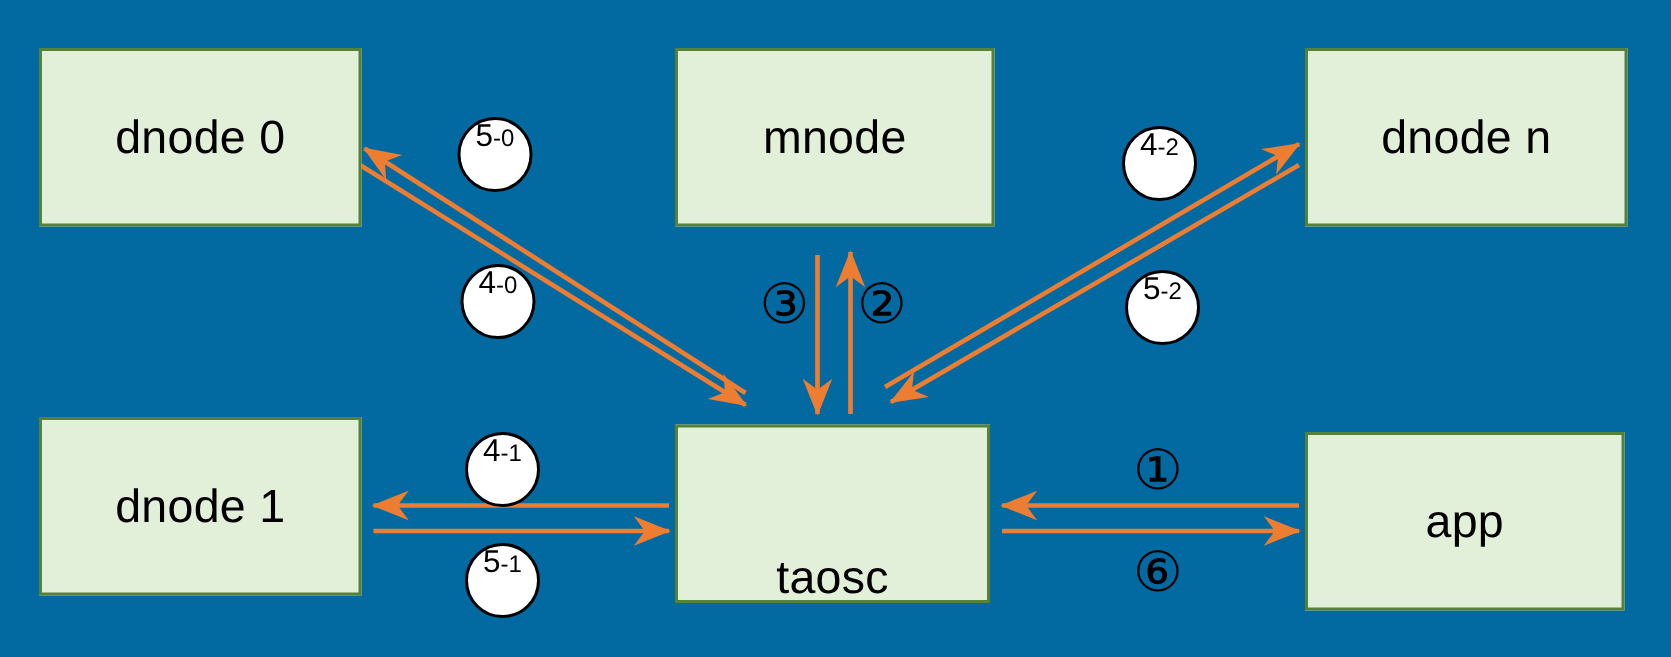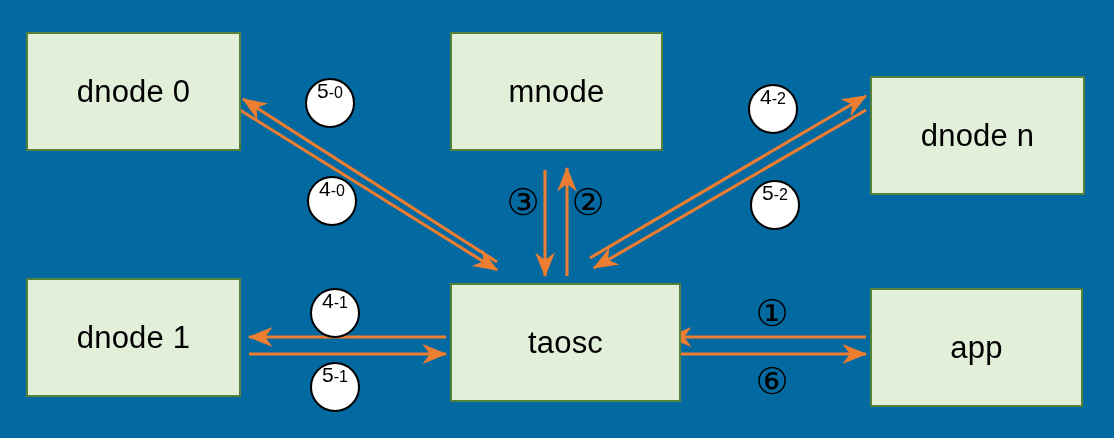--- a/index.html
+++ b/index.html
@@ -117,29 +117,29 @@
   </svg>
 
   <div class="node-box" style="left:26px; top:32px; width:215px; height:119px;">
     <span class="node-label">dnode 0</span>
   </div>
 
   <div class="node-box" style="left:450px; top:32px; width:213px; height:119px;text-align:right;">
     <span class="node-label">mnode</span>
   </div>
 
-  <div class="node-box" style="left:870px; top:32px; width:215px; height:119px;margin-top:44px;">
+  <div class="node-box" style="left:870px; top:32px; width:215px; height:119px;">
     <span class="node-label">dnode n</span>
   </div>
 
   <div class="node-box" style="left:26px; top:278px; width:215px; height:119px;">
     <span class="node-label">dnode 1</span>
   </div>
 
-  <div class="node-box" style="left:450px; top:283px; width:231px; height:119px;">
+  <div class="node-box" style="left:450px; top:283px; width:210px; height:119px;align-items:flex-end;">
     <span class="node-label">taosc</span>
   </div>
 
   <div class="node-box" style="left:870px; top:288px; width:213px; height:119px;">
     <span class="node-label">app</span>
   </div>
 
   <div class="badge-circle" style="left:305px; top:78px;">
     <span class="bmain">5</span>
       <span class="bsub">-0</span>

